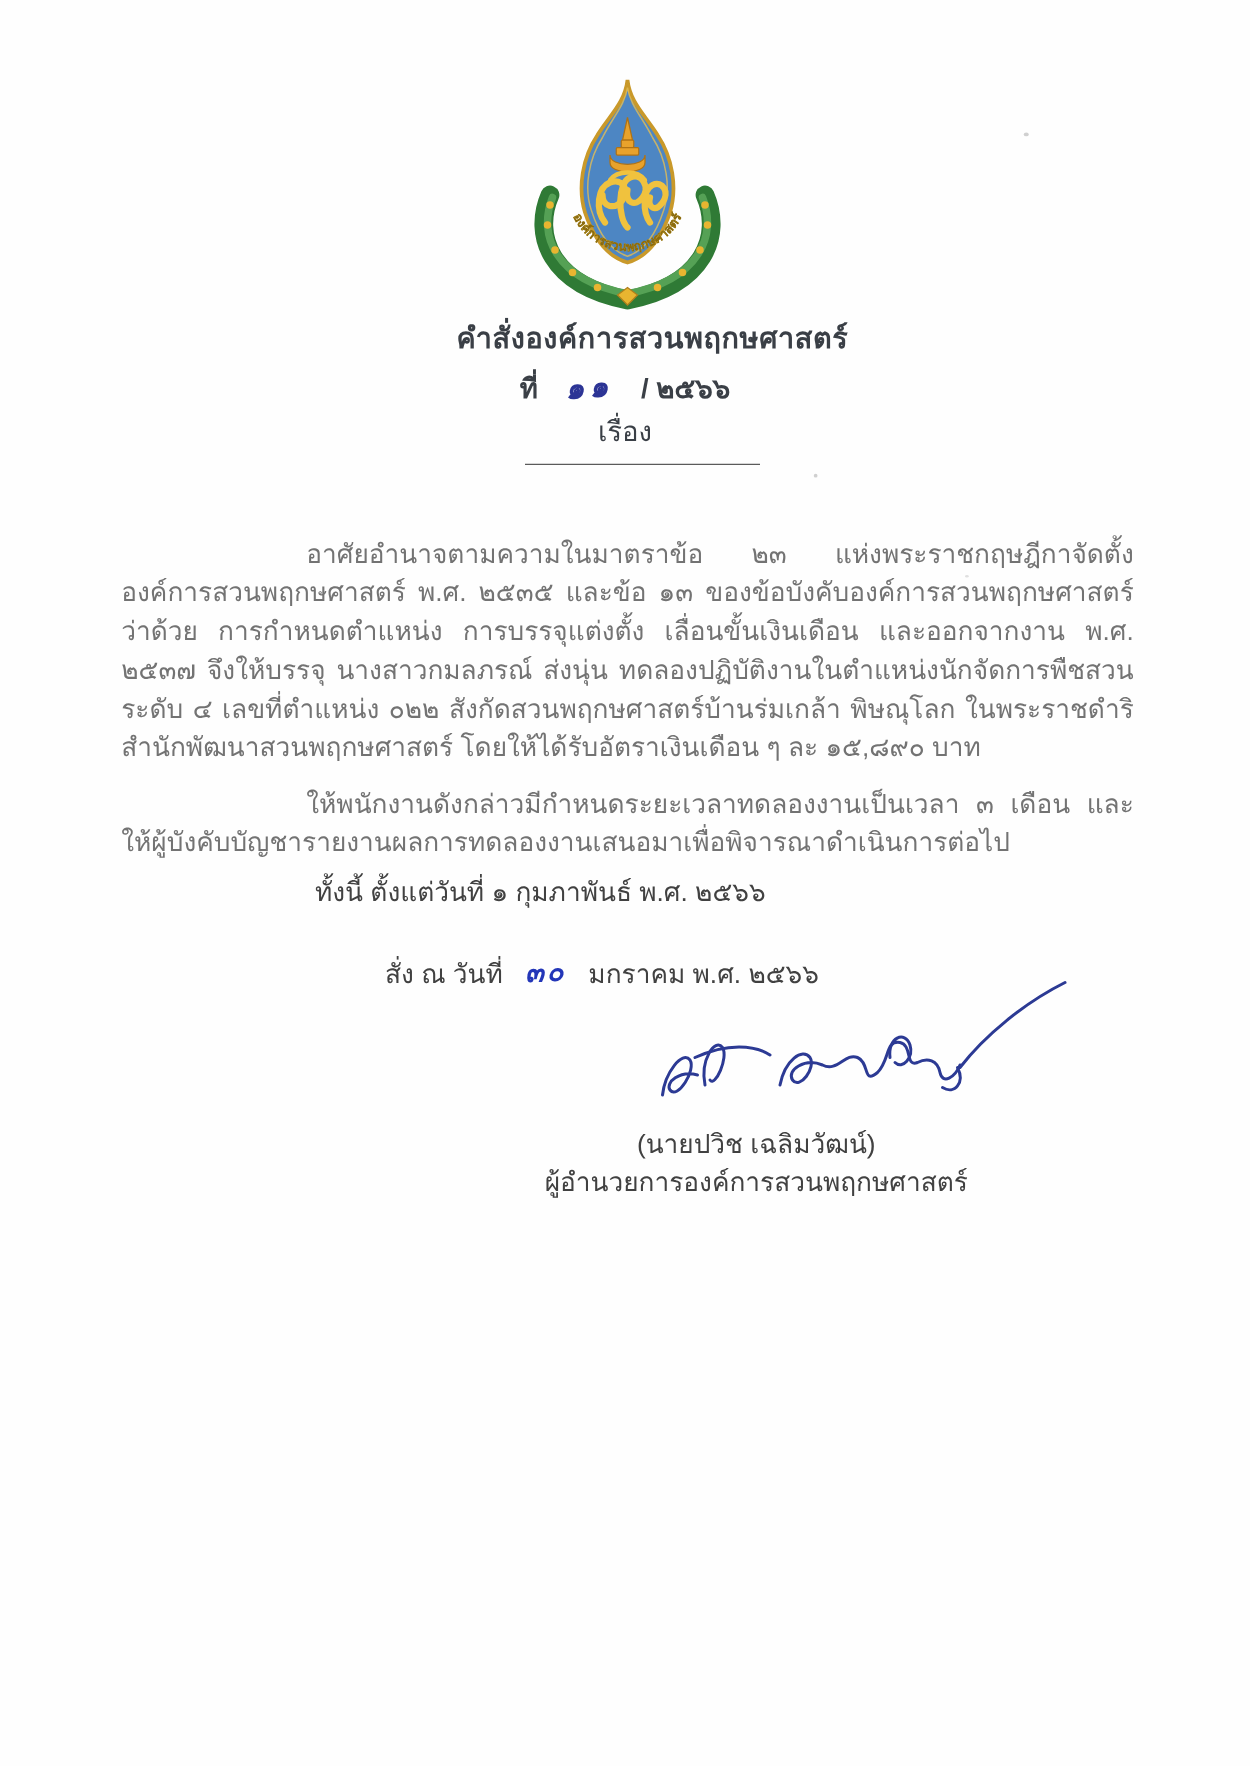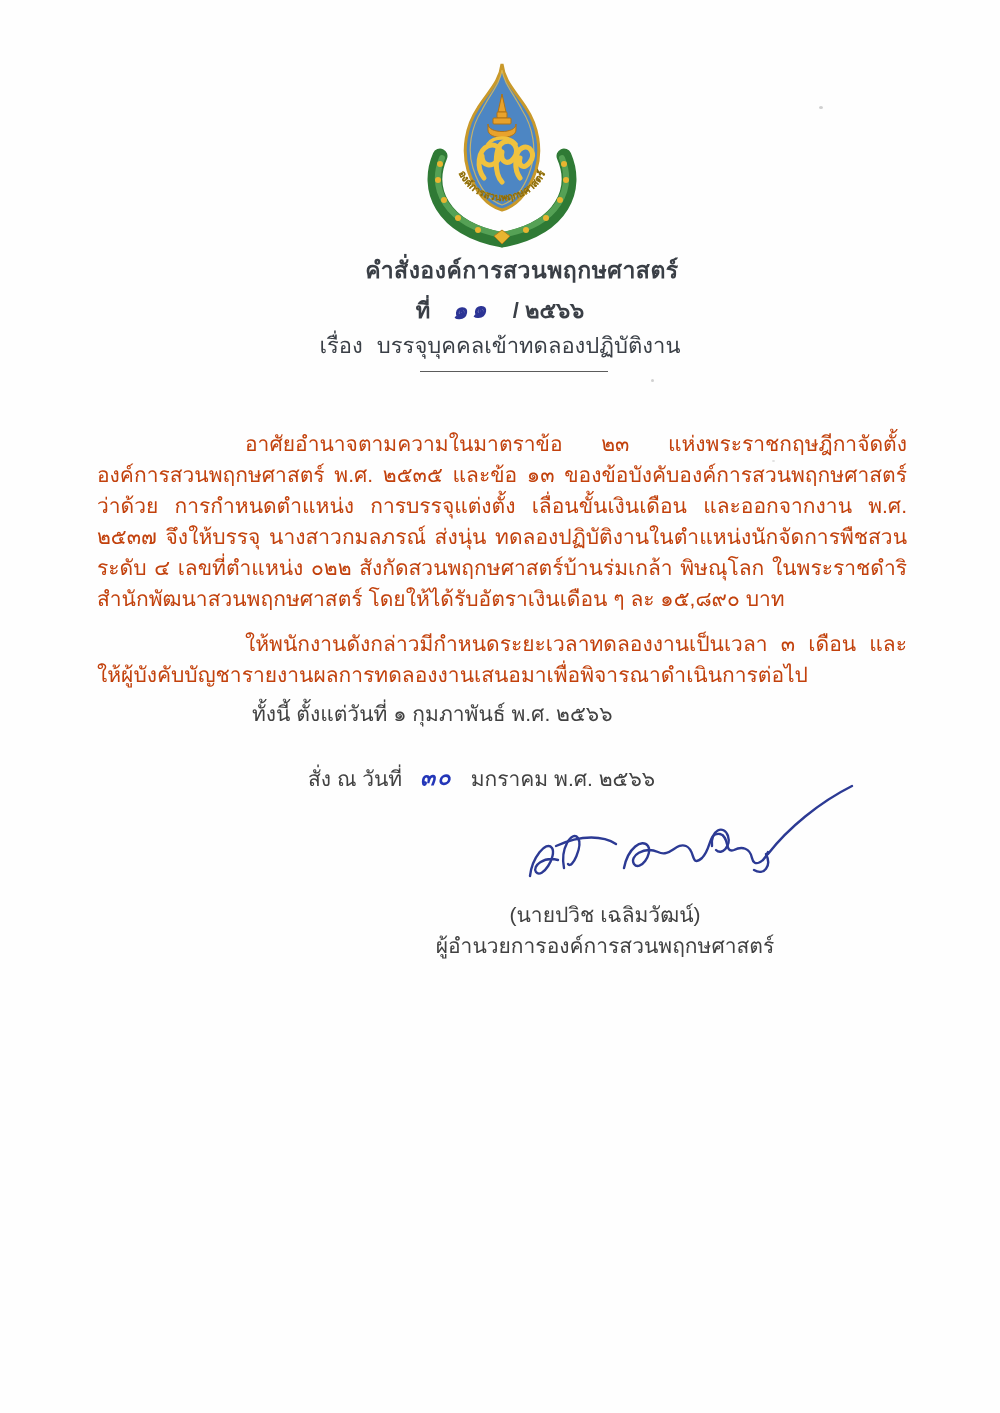--- a/index.html
+++ b/index.html
@@ -39,21 +39,21 @@
     display:flex;justify-content:center;align-items:baseline;gap:14px;
     font-size:22px;color:#3a3f46;font-weight:400;
   }
   .divider{
     position:absolute;top:371px;left:420px;width:188px;height:0;
     border-top:1.6px solid #5b5b5b;
   }
   
   .para{
     position:absolute;left:97px;width:810px;
-    font-size:21px;line-height:31px;color:#c2410c;
+    font-size:21px;line-height:31px;color:#737373;
     text-align:justify;
   }
   .para.indent{text-indent:148px;}
   .p1{top:407px;}
   .p2{top:607px;}
   .effective-line{
     position:absolute;left:252px;top:697px;
     font-size:21px;color:#414141;
   }
   .order-date-row{
@@ -133,21 +133,20 @@
   <div class="order-title">คำสั่งองค์การสวนพฤกษศาสตร์</div>
 
   <div class="order-no-row">
     <span>ที่</span>
     <span class="handwritten">๑๑</span>
     <span>/ ๒๕๖๖</span>
   </div>
 
   <div class="subject-row">
     <span>เรื่อง</span>
-    <span>บรรจุบุคคลเข้าทดลองปฏิบัติงาน</span>
   </div>
 
   <div class="divider"></div>
 
   <p class="para indent p1">อาศัยอำนาจตามความในมาตราข้อ ๒๓ แห่งพระราชกฤษฎีกาจัดตั้งองค์การสวนพฤกษศาสตร์ พ.ศ. ๒๕๓๕ และข้อ ๑๓ ของข้อบังคับองค์การสวนพฤกษศาสตร์ ว่าด้วย การกำหนดตำแหน่ง การบรรจุแต่งตั้ง เลื่อนขั้นเงินเดือน และออกจากงาน พ.ศ. ๒๕๓๗ จึงให้บรรจุ นางสาวกมลภรณ์ ส่งนุ่น ทดลองปฏิบัติงานในตำแหน่งนักจัดการพืชสวน ระดับ ๔ เลขที่ตำแหน่ง ๐๒๒ สังกัดสวนพฤกษศาสตร์บ้านร่มเกล้า พิษณุโลก ในพระราชดำริ สำนักพัฒนาสวนพฤกษศาสตร์ โดยให้ได้รับอัตราเงินเดือน ๆ ละ ๑๕,๘๙๐ บาท</p>
   <p class="para indent p2">ให้พนักงานดังกล่าวมีกำหนดระยะเวลาทดลองงานเป็นเวลา ๓ เดือน และให้ผู้บังคับบัญชารายงานผลการทดลองงานเสนอมาเพื่อพิจารณาดำเนินการต่อไป</p>
 
   <div class="effective-line">ทั้งนี้ ตั้งแต่วันที่ ๑ กุมภาพันธ์ พ.ศ. ๒๕๖๖</div>
 
   <div class="order-date-row">

